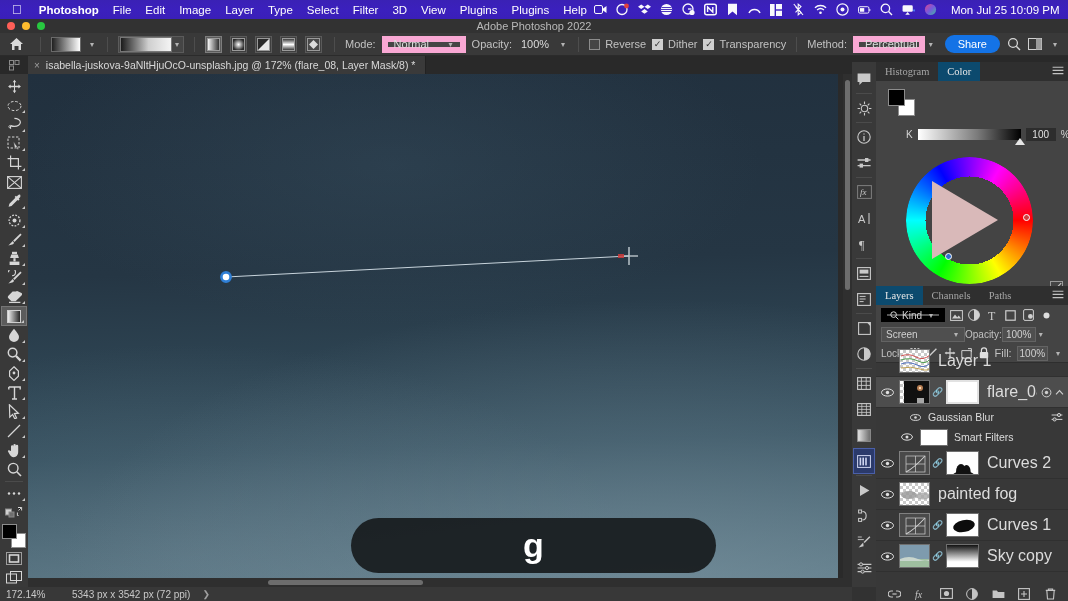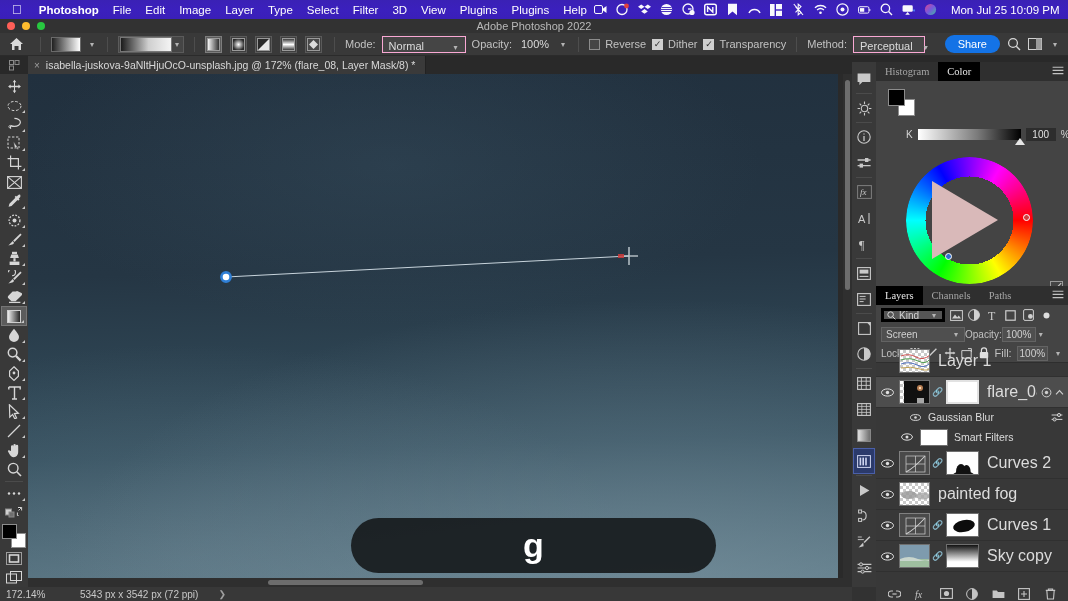--- a/index.html
+++ b/index.html
@@ -62,22 +62,22 @@
     background: linear-gradient(90deg,#1b1b1b 0%, #cfcfcf 55%, #f4f4f4 100%);
   }
   .gradwrap { display:flex; align-items:center; border:1px solid #5b5b5b; background:#454545; height:17px; padding:0 1px;}
   .gtype {
     width: 17px; height: 17px; border: 1px solid #5a5a5a; background: #3f3f3f;
     display: flex; align-items: center; justify-content: center; margin-right: 2px;
   }
   .gtype.active { background: #5b5b5b; border-color: #7d7d7d; }
   .lbl { color: #c2c2c2; font-size: 11px; white-space: nowrap; }
   .selectbox {
-    background: #454545; border: 1px solid #f9a8d4; height: 17px; color: #dcdcdc;
-    display: flex; align-items: flex-end; padding: 0 4px 0 6px; font-size: 11px;
+    background: #454545; border: 6px solid #f9a8d4; height: 17px; color: #dcdcdc;
+    display: flex; align-items: center; padding: 0 4px 0 6px; font-size: 11px;
     min-width: 60px; justify-content: space-between; gap: 8px;
   }
   .numfield {
     background: #393939; border: 1px solid transparent; height: 17px; color: #dcdcdc;
     display: flex; align-items: center; padding: 0 2px; font-size: 11px;
   }
   .chk { display: flex; align-items: center; gap: 5px; }
   .chk .box {
     width: 11px; height: 11px; border: 1px solid #8c8c8c; background: #454545;
     display: flex; align-items: center; justify-content: center;
@@ -152,21 +152,21 @@
     position: absolute; left: 351px; top: 518px; width: 365px; height: 55px;
     background: rgba(24,28,30,.93); border-radius: 28px;
     display: flex; align-items: center; justify-content: center;
     color: #fff; font-size: 34px; font-weight: bold;
   }
 
   
   .statusbar {
     position: absolute; left: 0; bottom: 0; width: 852px; height: 14px;
     background: #383838; display: flex; align-items: center; font-size: 10px; color: #c8c8c8;
-    padding-left: 6px; gap: 12px;
+    padding-left: 6px; gap: 4px;
   }
   .statusbar .zoom { width: 62px; }
   .statusbar .dims { }
   .statusbar .caret { margin-left: 8px; font-size: 9px; color: #a0a0a0; }
 
   
   .icondock {
     position: absolute; left: 852px; top: 62px; width: 24px; height: 525px;
     background: #393939; display: flex; flex-direction: column; align-items: center;
     padding-top: 4px;
@@ -176,21 +176,21 @@
   .dock-sep { width: 16px; height: 1px; background: #4b4b4b; margin: 1px 0; }
 
   
   .panels { position: absolute; left: 876px; top: 62px; width: 192px; height: 539px; background: #383838; }
   .panel-tabs {
     display: flex; align-items: stretch; height: 19px; background: #2f2f2f; position: relative;
   }
   .panel-tabs .pt {
     padding: 0 9px; display: flex; align-items: center; font-size: 10.5px; color: #a5a5a5; font-family: Liberation Serif, serif;
   }
-  .panel-tabs .pt.on { background: #000000; color: #e8e8e8; }
+  .panel-tabs .pt.on { background: #0c4a6e; color: #e8e8e8; }
   .panel-menu { position: absolute; right: 4px; top: 4px; width: 12px; height: 10px; }
 
   
   .colorpanel { height: 217px; background: #444; position: relative; padding: 6px; }
   .cp-swatch { position: relative; width: 26px; height: 26px; margin-left: 6px; margin-top: 2px;}
   .cp-swatch .f { position: absolute; left: 0; top: 0; width: 17px; height: 17px; background: #000; border: 1px solid #8d8d8d; }
   .cp-swatch .b { position: absolute; left: 10px; top: 10px; width: 17px; height: 17px; background: #fff; border: 1px solid #8d8d8d; }
   .k-row { position: absolute; left: 30px; top: 47px; display: flex; align-items: center; gap: 5px; }
   .k-row .kl { font-size: 10px; color: #d5d5d5; }
   .k-ramp { width: 103px; height: 11px; background: linear-gradient(90deg,#ffffff 0%,#7a7a7a 58%,#000000 100%); position: relative; }
@@ -206,21 +206,21 @@
   }
   .wheel-tri { position: absolute; left: 56px; top: 100px; width: 0; height: 0;
     border-top: 39px solid transparent; border-bottom: 39px solid transparent;
     border-left: 66px solid #d9b9b9; }
   .wheel-dot { position: absolute; width: 7px; height: 7px; border-radius: 50%; border: 1.5px solid #fff; }
   .cp-foot { position: absolute; right: 5px; bottom: 4px; width: 13px; height: 13px; border: 1px solid #9a9a9a; }
 
   
   .layerspanel { position: absolute; left: 0; top: 224px; width: 192px; height: 315px; background: #383838; }
   .lp-filter { display: flex; align-items: center; gap: 4px; height: 20px; padding: 0 5px; background: #444; }
-  .kind-sel { background: #555; border: 3px solid #000000; height: 14px; width: 64px; display: flex;
+  .kind-sel { background: #555; border: 6px solid #000000; height: 14px; width: 64px; display: flex;
       align-items: center; padding: 0 3px; font-size: 10px; gap: 3px; justify-content: space-between; }
   .fil-ico { width: 14px; height: 14px; display: flex; align-items: center; justify-content: center; }
   .lp-blend { display: flex; align-items: center; gap: 0; height: 19px; padding: 0 5px; background: #444; }
   .blend-sel { background: #4f4f4f; border: 1px solid #636363; height: 15px; width: 84px; font-size: 10px;
       display: flex; align-items: center; justify-content: space-between; padding: 0 3px 0 4px; }
   .op-val { background: #4f4f4f; border: 1px solid #636363; height: 15px; width: 34px; font-size: 10px;
       display: flex; align-items: center; justify-content: center; }
   .lp-lock { display: flex; align-items: center; gap: 5px; height: 19px; padding: 0 5px; background: #444;
       border-bottom: 1px solid #2e2e2e; }
   .lock-ico { width: 13px; height: 13px; display: flex; align-items: center; justify-content: center; }

